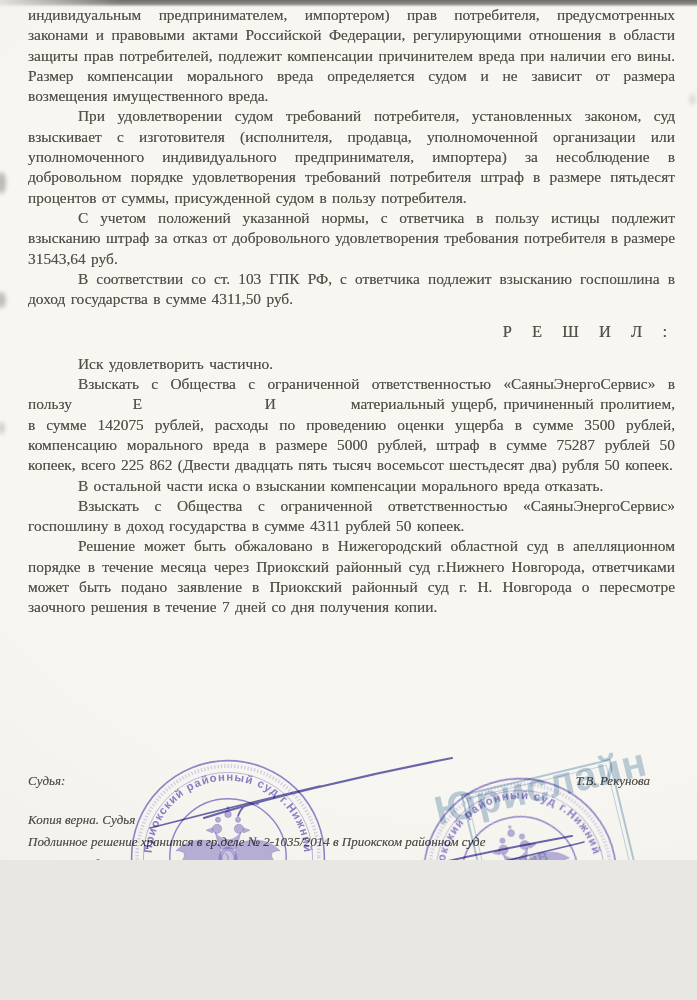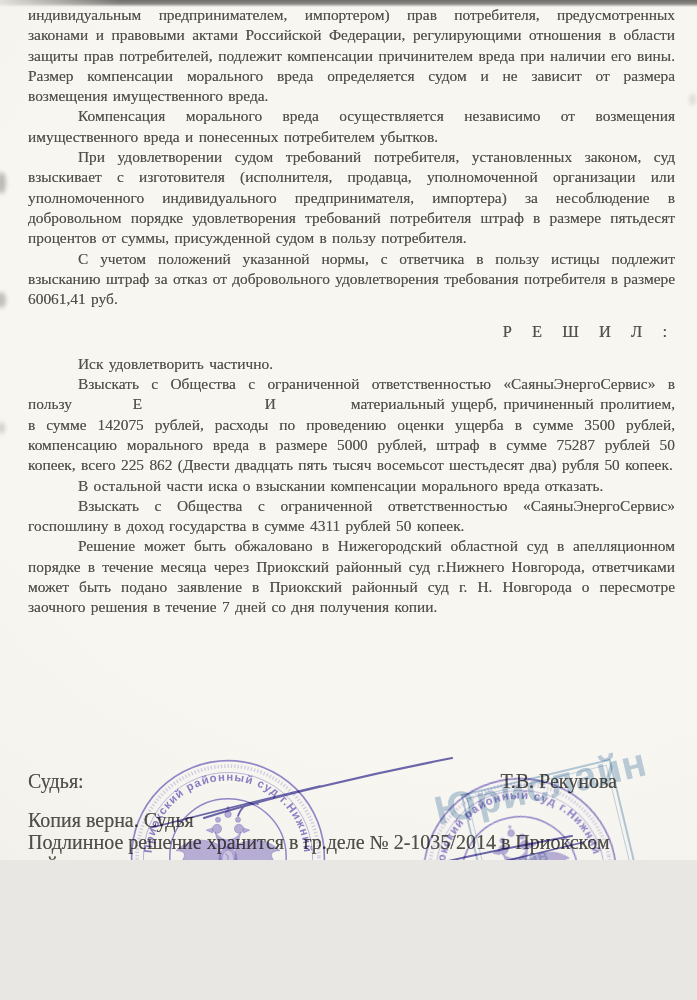--- a/index.html
+++ b/index.html
@@ -20,22 +20,22 @@
   .para.continuation{text-indent:0;}
   .para.heading{
     text-align:right;text-indent:0;letter-spacing:8px;
     font-size:16.5px;margin:13px 0 11px;word-spacing:0;
   }
   .redacted-name{display:inline-block;text-indent:0;text-align:center;}
   .rn1{min-width:118px;}
   .rn2{min-width:148px;}
   
   .sig{
-    position:absolute;left:28px;right:40px;top:770px;z-index:1;
-    font-size:20px;text-shadow:0 0 .6px rgba(83,80,74,.65);
+    position:absolute;left:28px;right:7px;top:770px;z-index:1;
+    font-size:13px;text-shadow:0 0 .6px rgba(83,80,74,.65);font-style:italic;
   }
   .sig-row{display:flex;justify-content:space-between;line-height:22px;}
   .judge-name{margin-right:40px;}
   .sig-line{line-height:22px;}
   .mt{margin-top:17px;}
   
   .scan-top{
     position:absolute;top:0;left:0;right:0;height:7px;z-index:5;
     background:linear-gradient(180deg,#6e6d69 0%,#8b8a86 55%,rgba(150,149,145,0) 100%);
     filter:blur(.6px);
@@ -86,23 +86,23 @@
 
   <div class="scan-top"></div>
   <div class="scan-top-light"></div>
   <div class="smudge sm1"></div>
   <div class="smudge sm2"></div>
   <div class="smudge sm3"></div>
   <div class="smudge sm4"></div>
 
   <div class="page-text">
       <p class="para continuation">индивидуальным предпринимателем, импортером) прав потребителя, предусмотренных законами и правовыми актами Российской Федерации, регулирующими отношения в области защиты прав потребителей, подлежит компенсации причинителем вреда при наличии его вины. Размер компенсации морального вреда определяется судом и не зависит от размера возмещения имущественного вреда.</p>
-      <p class="para indent">Компенсация морального вреда осуществляется независимо от возмещения имущественного вреда и понесенных потребителем убытков.</p>
       <p class="para indent">При удовлетворении судом требований потребителя, установленных законом, суд взыскивает с изготовителя (исполнителя, продавца, уполномоченной организации или уполномоченного индивидуального предпринимателя, импортера) за несоблюдение в добровольном порядке удовлетворения требований потребителя штраф в размере пятьдесят процентов от суммы, присужденной судом в пользу потребителя.</p>
-      <p class="para indent">С учетом положений указанной нормы, с ответчика в пользу истицы подлежит взысканию штраф за отказ от добровольного удовлетворения требования потребителя в размере 60061,41 руб.</p>
+      <p class="para indent">С учетом положений указанной нормы, с ответчика в пользу истицы подлежит взысканию штраф за отказ от добровольного удовлетворения требования потребителя в размере 31543,64 руб.</p>
+      <p class="para indent">В соответствии со ст. 103 ГПК РФ, с ответчика подлежит взысканию госпошлина в доход государства в сумме 4311,50 руб.</p>
       <p class="para heading">Р Е Ш И Л :</p>
       <p class="para indent-short">Иск удовлетворить частично.</p>
       <p class="para redacted"><span>Взыскать с Общества с ограниченной ответственностью «СаяныЭнергоСервис» в пользу </span><span class="redacted-name rn1">Е</span><span class="redacted-name rn2">И</span><span> материальный ущерб, причиненный пролитием, в сумме 142075 рублей, расходы по проведению оценки ущерба в сумме 3500 рублей, компенсацию морального вреда в размере 5000 рублей, штраф в сумме 75287 рублей 50 копеек, всего 225 862 (Двести двадцать пять тысяч восемьсот шестьдесят два) рубля 50 копеек.</span></p>
       <p class="para indent">В остальной части иска о взыскании компенсации морального вреда отказать.</p>
       <p class="para indent">Взыскать с Общества с ограниченной ответственностью «СаяныЭнергоСервис» госпошлину в доход государства в сумме 4311 рублей 50 копеек.</p>
       <p class="para indent">Решение может быть обжаловано в Нижегородский областной суд в апелляционном порядке в течение месяца через Приокский районный суд г.Нижнего Новгорода, ответчиками может быть подано заявление в Приокский районный суд г. Н. Новгорода о пересмотре заочного решения в течение 7 дней со дня получения копии.</p>
     </div>
 
   <div class="sig">
     <div class="sig-row">

